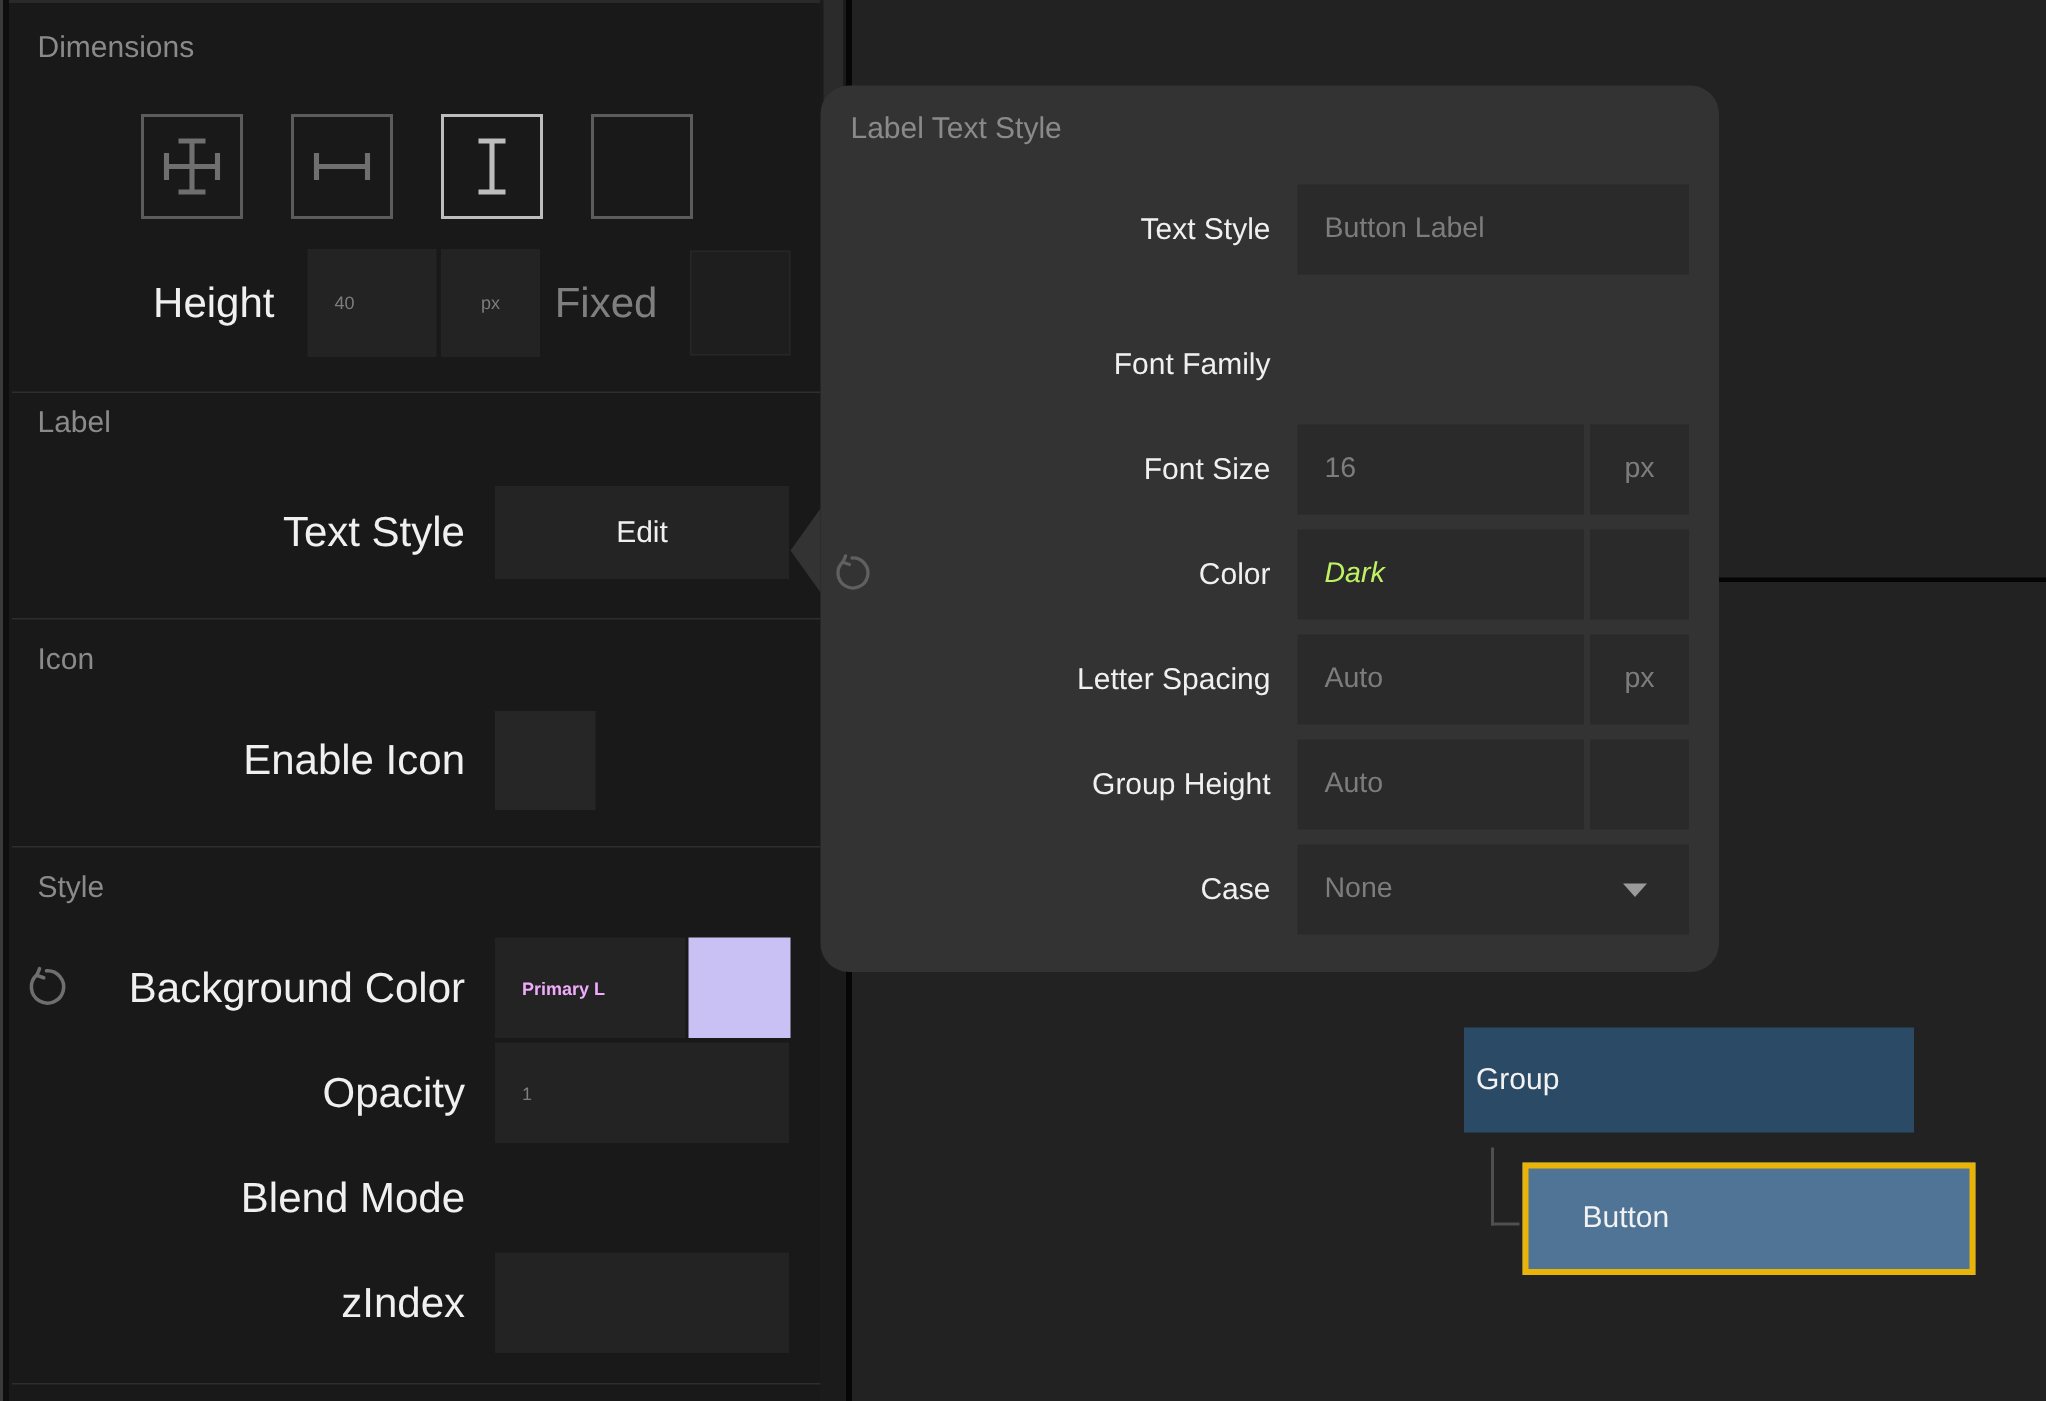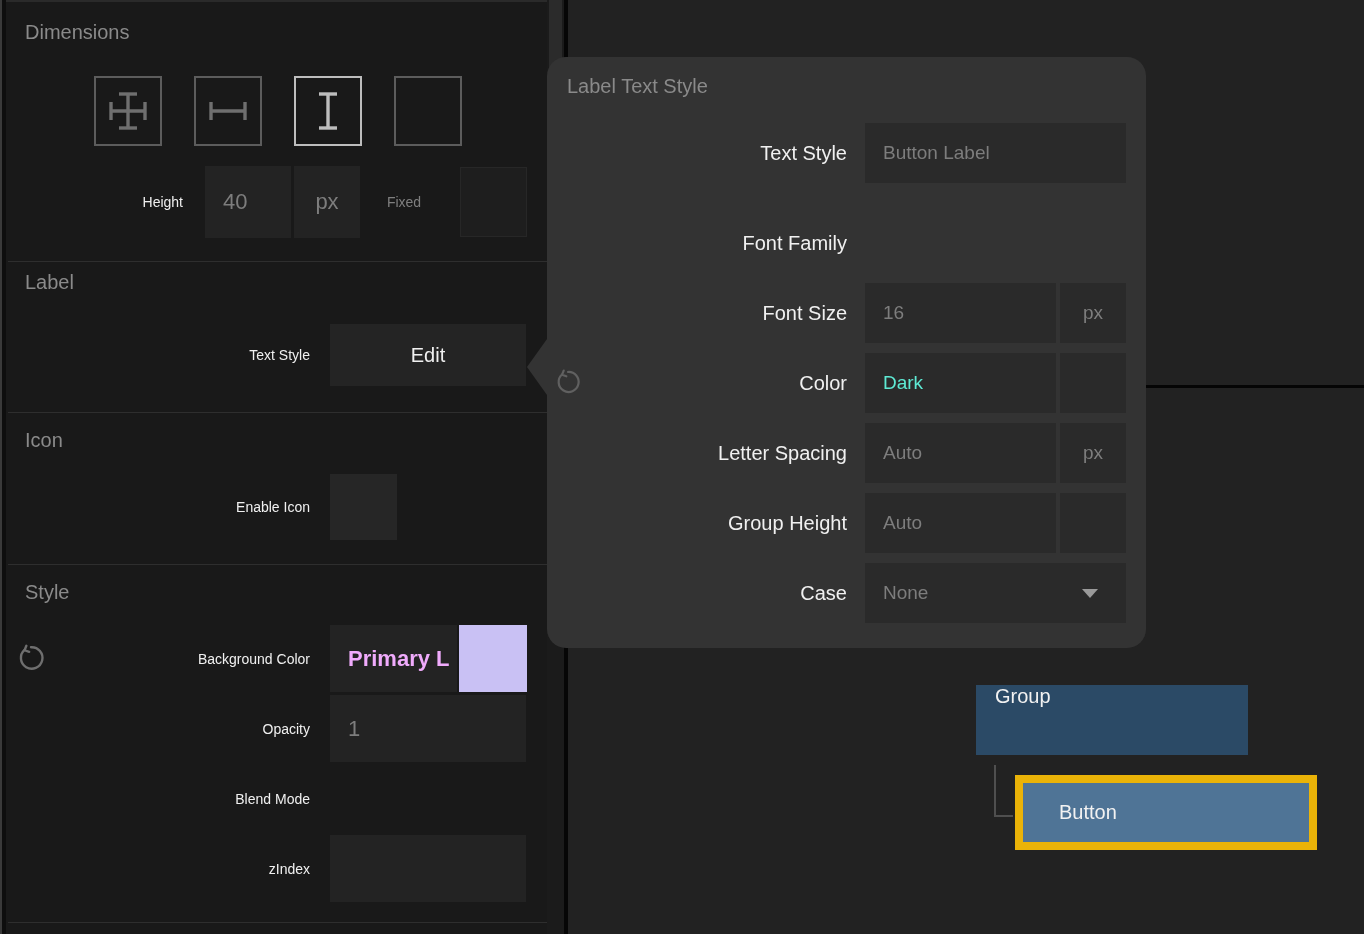--- a/index.html
+++ b/index.html
@@ -17,25 +17,25 @@
   .scroll-track { position:absolute; left:547px; top:0; width:17px; height:934px;
                   background:#1b1b1b; z-index:2; }
   .scroll-thumb { position:absolute; left:2px; top:0; width:13px; height:180px;
                   background:#2b2b2b; }
   .vline { position:absolute; left:564px; top:0; width:4px; height:934px;
            background:#060606; z-index:2; }
 
   .section-title { position:absolute; left:25px; font-size:20px; color:#8a8a8a; }
   .divider { position:absolute; left:8px; width:539px; height:1px; background:#2e2e2e; }
 
-  .row-label { position:absolute; font-size:14px; color:#f0f0f0;
+  .row-label { position:absolute; font-size:28px; color:#f0f0f0;
                display:flex; align-items:center; justify-content:flex-end; }
   .muted-label { color:#7f7f7f; }
 
-  .input { position:absolute; background:#232323; color:#7d7d7d; font-size:22px;
+  .input { position:absolute; background:#232323; color:#7d7d7d; font-size:12px;
            display:flex; align-items:center; padding-left:18px;
            overflow:hidden; white-space:nowrap; }
   .input.center { justify-content:center; padding-left:0; }
   .input.white { color:#f0abfc;font-weight:bold; }
 
   .dim-btn { position:absolute; top:74px; width:68px; height:70px;
              border:2px solid #5c5c5c; display:flex; align-items:center; justify-content:center; }
   .dim-btn.selected { border-color:#bdbdbd; }
   .dim-btn svg { display:block; }
 
@@ -65,35 +65,35 @@
   .p-row { position:absolute; left:0; width:599px; height:60px; }
   .p-label { position:absolute; left:0; top:0; width:300px; height:60px;
              font-size:20px; color:#f0f0f0;
              display:flex; align-items:center; justify-content:flex-end; }
   .p-input { position:absolute; top:0; height:60px; background:#2a2a2a;
              color:#7d7d7d; font-size:19px; display:flex; align-items:center;
              padding-left:18px; overflow:hidden; white-space:nowrap; }
   .p-input.full { left:318px; width:261px; }
   .p-input.main { left:318px; width:191px; }
   .p-input.unit { left:513px; width:66px; justify-content:center; padding-left:0; }
-  .p-input.white { color:#5eead4; }
+  .p-input.white { color:#bef264;font-style:italic; }
   .popup-chevron { position:absolute; right:28px; top:50%; margin-top:-4px; }
 
   
   .frame-line { position:absolute; left:568px; top:385px; width:796px; height:3px;
                 background:#050505; z-index:1; }
-  .group-bar { position:absolute; left:976px; top:685px; width:272px; height:70px;
-               display:flex; padding-left:19px;
+  .group-bar { position:absolute; left:976px; top:685px; width:300px; height:70px;
+               display:flex; align-items:center; padding-left:8px;
                color:#f2f2f2; font-size:20px; z-index:1; }
   .conn-v { position:absolute; left:994px; top:765px; width:2px; height:52px;
             background:#4f4f4f; z-index:1; }
   .conn-h { position:absolute; left:994px; top:815px; width:19px; height:2px;
             background:#4f4f4f; z-index:1; }
   .button-bar { position:absolute; left:1015px; top:775px; width:302px; height:75px;
-                border:8px solid #eab308; display:flex; align-items:center;
+                border:4px solid #eab308; display:flex; align-items:center;
                 padding-left:36px; color:#f2f2f2; font-size:20px; z-index:1; }
 </style>
 </head>
 <body>
 
 <div id="app">
 
   <div class="frame-line"></div>
 
   <div class="group-bar" style="background-color: rgb(43, 74, 102);">

